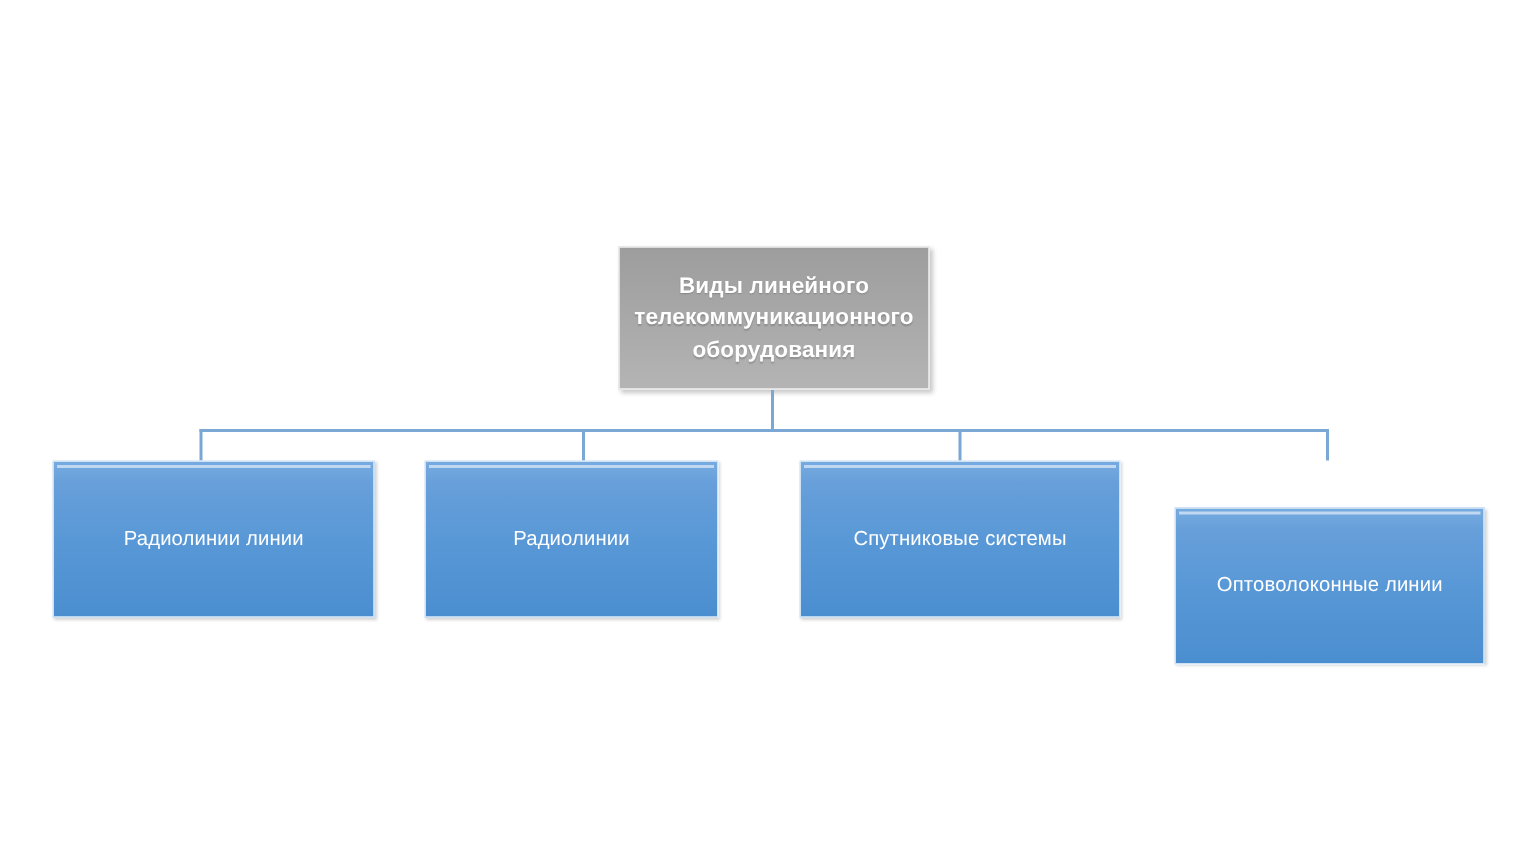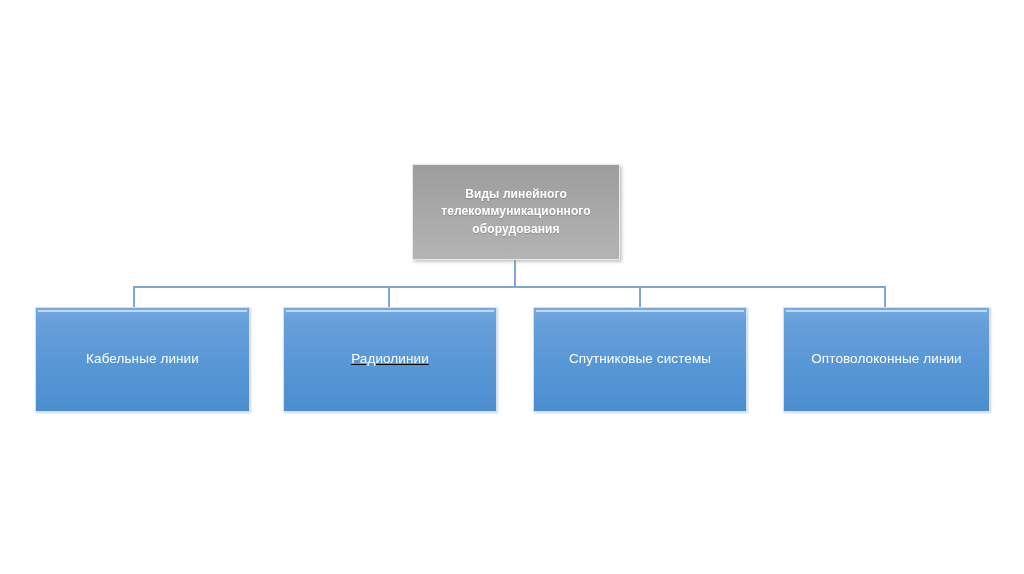--- a/index.html
+++ b/index.html
@@ -42,21 +42,21 @@
     border: 1px solid #e9e9e9;
     background: linear-gradient(180deg, #9d9d9d 0%, #a7a7a7 45%, #b4b4b4 100%);
     box-shadow: 2px 2px 3px rgba(0,0,0,0.22);
     display: flex;
     align-items: center;
     justify-content: center;
     padding: 0 2px;
   }
   .node-root .node-label {
     color: #ffffff;
-    font-size: 12px;
+    font-size: 15px;
     font-weight: bold;
     line-height: 1.42;
     text-align: center;
     letter-spacing: 0.1px;
     white-space: pre-line;
     text-shadow: 0 1px 1px rgba(0,0,0,0.18);
   }
 
   
   .node-leaf {
@@ -93,23 +93,23 @@
     z-index: 1;
     color: #ffffff;
     font-size: 13.5px;
     font-weight: normal;
     line-height: 1.35;
     text-align: center;
     letter-spacing: 0.1px;
   }
 
   .leaf-1 { left: 35px;  width: 215px; }
-  .leaf-2 { left: 283px; width: 214px; text-decoration: underline; }
+  .leaf-2 { left: 283px; width: 196px; }
   .leaf-3 { left: 533px; width: 214px; }
-  .leaf-4 { left: 783px; width: 207px; }
+  .leaf-4 { left: 783px; width: 207px; margin-top: 31px; }
 </style>
 </head>
 <body>
 
 <div id="canvas">
 
   <div class="node-root">
     <span class="node-label">Виды линейного
 телекоммуникационного
 оборудования</span>
@@ -118,21 +118,21 @@
   <div class="conn conn-v" style="left:514px; top:260px; height:27px;"></div>
 
   <div class="conn conn-h" style="left:133px; top:286px; width:753px;"></div>
 
   <div class="conn conn-v" style="left:133px; top:286px; height:21px;"></div>
   <div class="conn conn-v" style="left:388px; top:286px; height:21px;"></div>
   <div class="conn conn-v" style="left:639px; top:286px; height:21px;"></div>
   <div class="conn conn-v" style="left:884px; top:286px; height:21px;"></div>
 
   <div class="node-leaf leaf-1">
-    <span class="node-label">Кабельные линии</span>
+    <span class="node-label">Радиолинии линии</span>
   </div>
 
   <div class="node-leaf leaf-2">
     <span class="node-label">Радиолинии</span>
   </div>
 
   <div class="node-leaf leaf-3">
     <span class="node-label">Спутниковые системы</span>
   </div>
 

